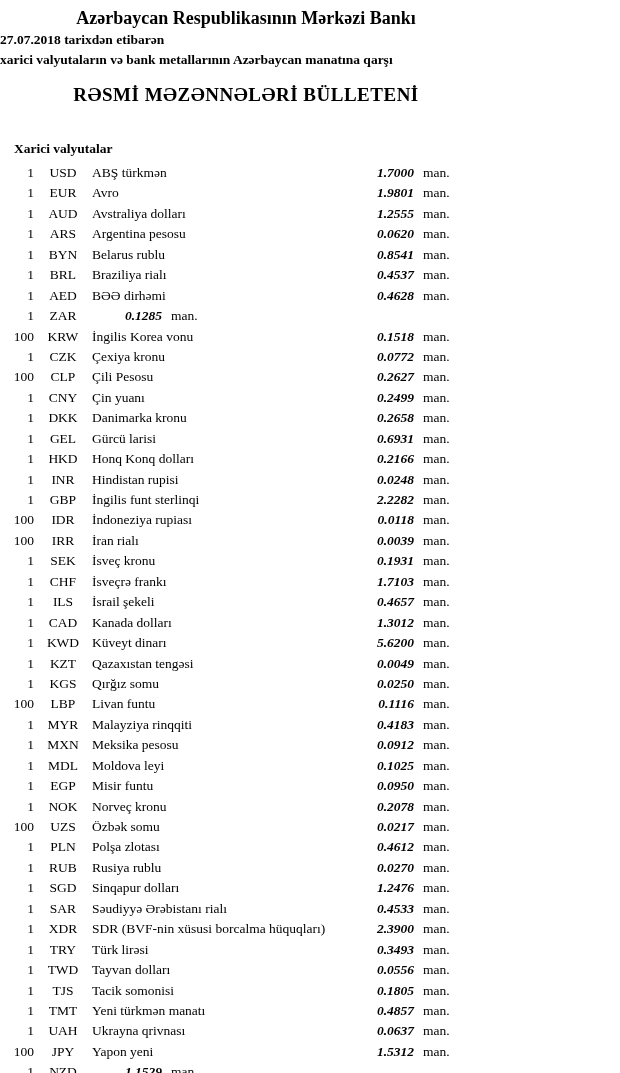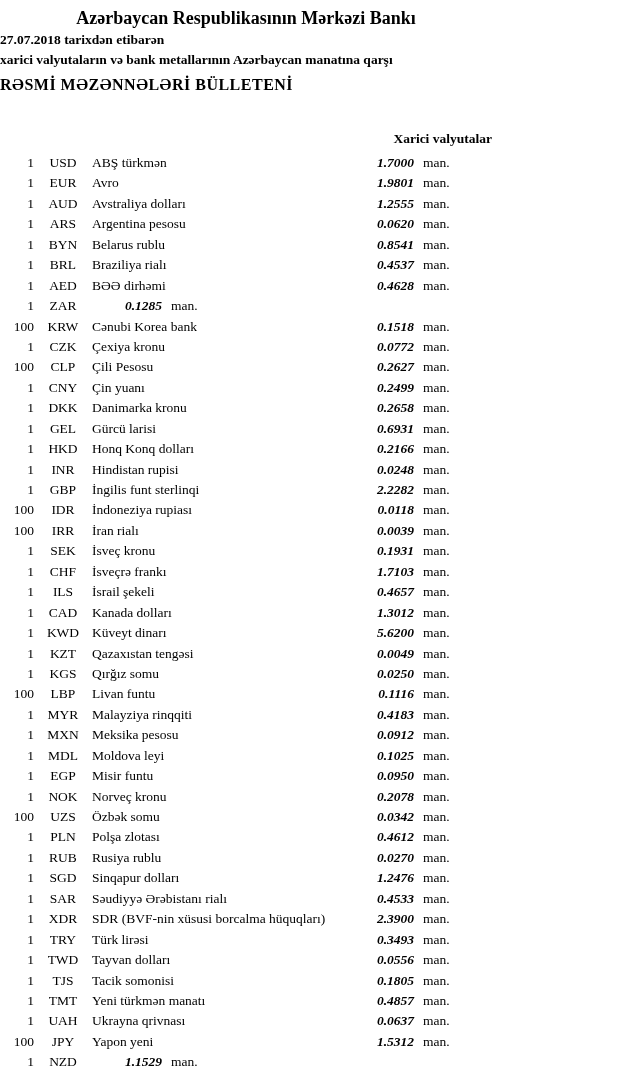--- a/index.html
+++ b/index.html
@@ -18,29 +18,29 @@
     font-size: 18px;
     font-weight: bold;
     line-height: 24px;
   }
   .hdr-line {
     font-size: 13.5px;
     font-weight: bold;
     line-height: 20px;
   }
   .bulletin-title {
-    text-align: left;
-    font-size: 16px;
+    text-align: center;
+    font-size: 19px;
     font-weight: bold;
     letter-spacing: 0.5px;
     line-height: 22px;
-    margin-top: 4px;
+    margin-top: 14px;
   }
   .section-title {
-    text-align: right;
+    text-align: left;
     font-size: 13.5px;
     font-weight: bold;
     margin-top: 34px;
     line-height: 18px;
     padding-left: 14px;
   }
 
   .rates { margin-top: 5px; }
   .row {
     display: flex;
@@ -126,21 +126,21 @@
   <div class="row">
     <span class="qty">1</span>
     <span class="code">ZAR</span>
     <span class="rate">0.1285</span>
     <span class="unit">man.</span>
   </div>
 
   <div class="row">
     <span class="qty">100</span>
     <span class="code">KRW</span>
-    <span class="name">Cənubi Korea bank</span>
+    <span class="name">İngilis Korea vonu</span>
     <span class="rate">0.1518</span>
     <span class="unit">man.</span>
   </div>
 
   <div class="row">
     <span class="qty">1</span>
     <span class="code">CZK</span>
     <span class="name">Çexiya kronu</span>
     <span class="rate">0.0772</span>
     <span class="unit">man.</span>
@@ -319,21 +319,21 @@
     <span class="code">NOK</span>
     <span class="name">Norveç kronu</span>
     <span class="rate">0.2078</span>
     <span class="unit">man.</span>
   </div>
 
   <div class="row">
     <span class="qty">100</span>
     <span class="code">UZS</span>
     <span class="name">Özbək somu</span>
-    <span class="rate">0.0342</span>
+    <span class="rate">0.0217</span>
     <span class="unit">man.</span>
   </div>
 
   <div class="row">
     <span class="qty">1</span>
     <span class="code">PLN</span>
     <span class="name">Polşa zlotası</span>
     <span class="rate">0.4612</span>
     <span class="unit">man.</span>
   </div>

